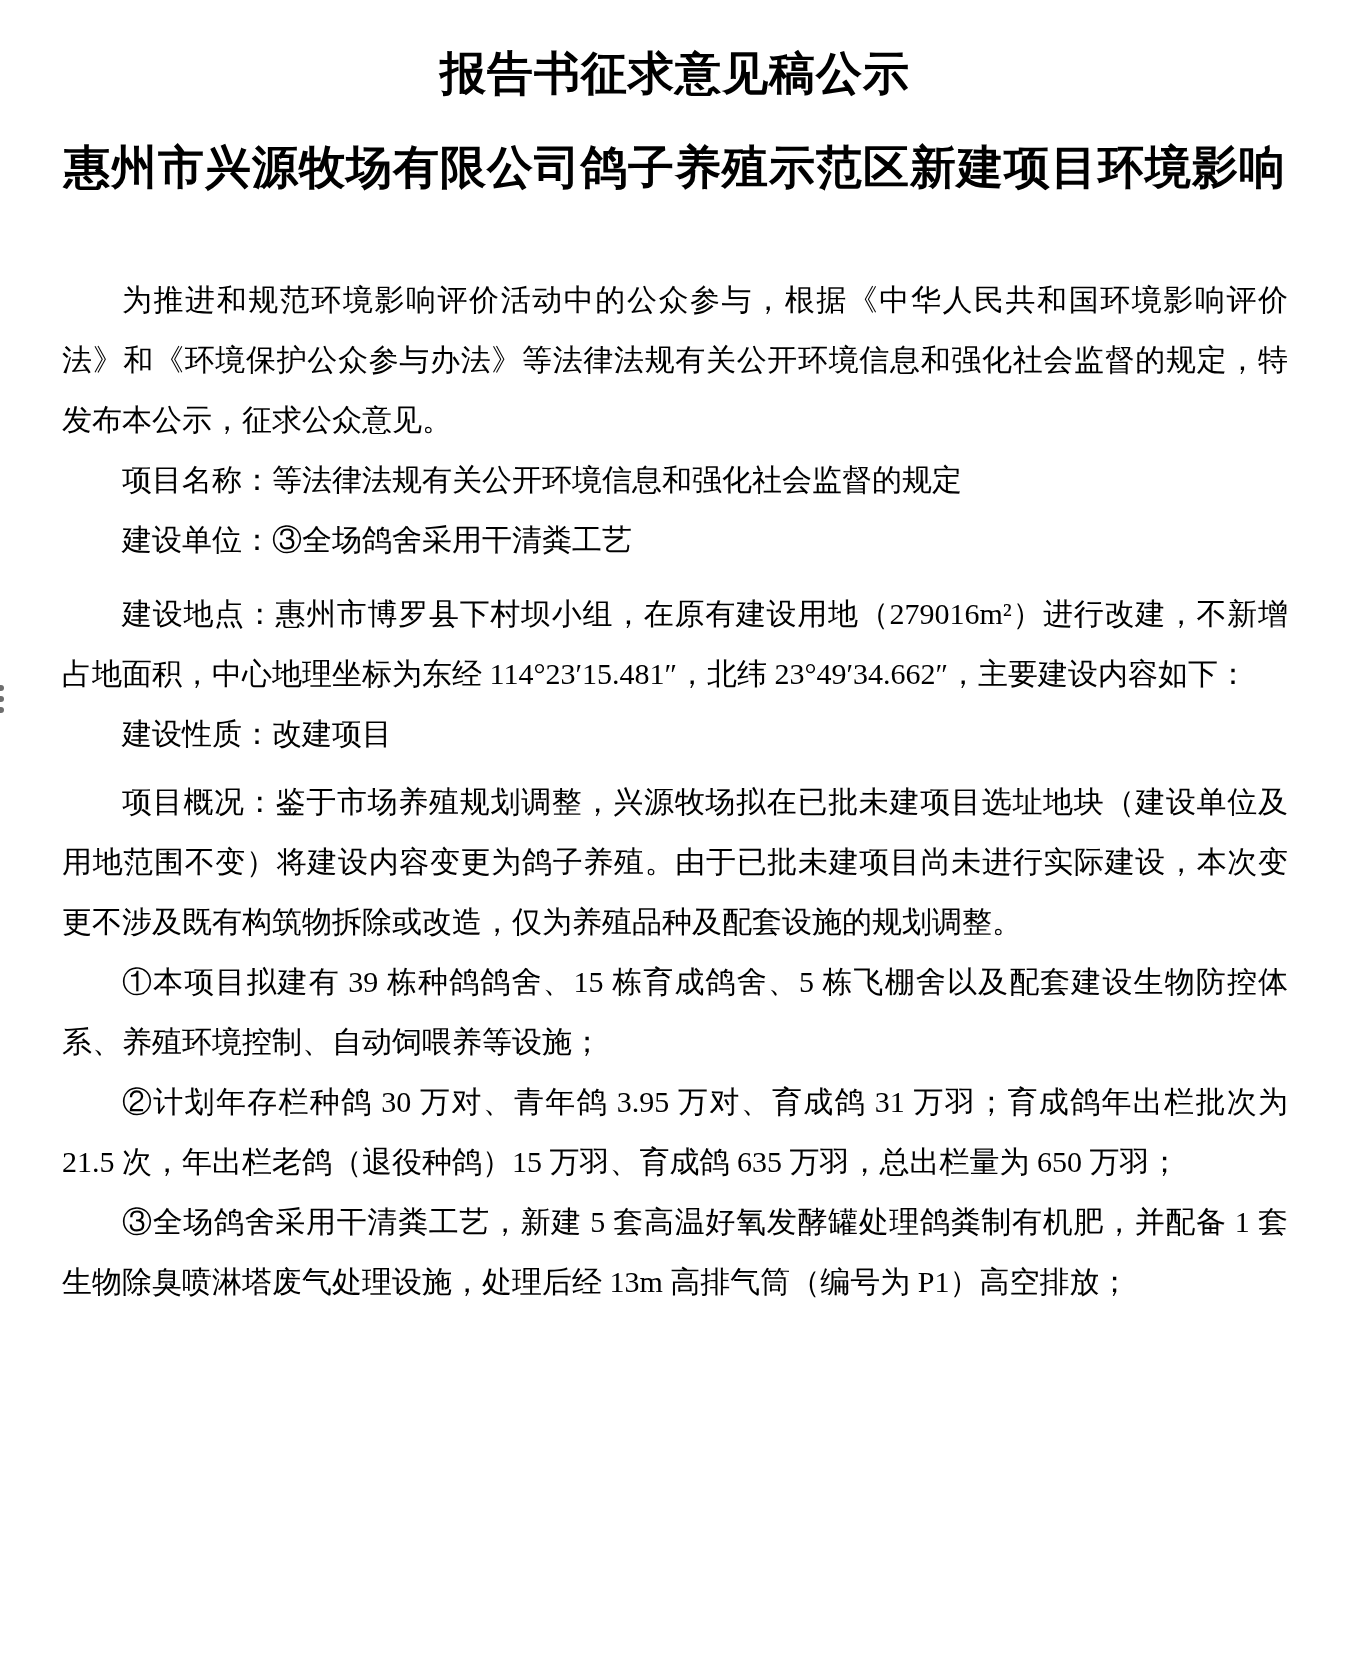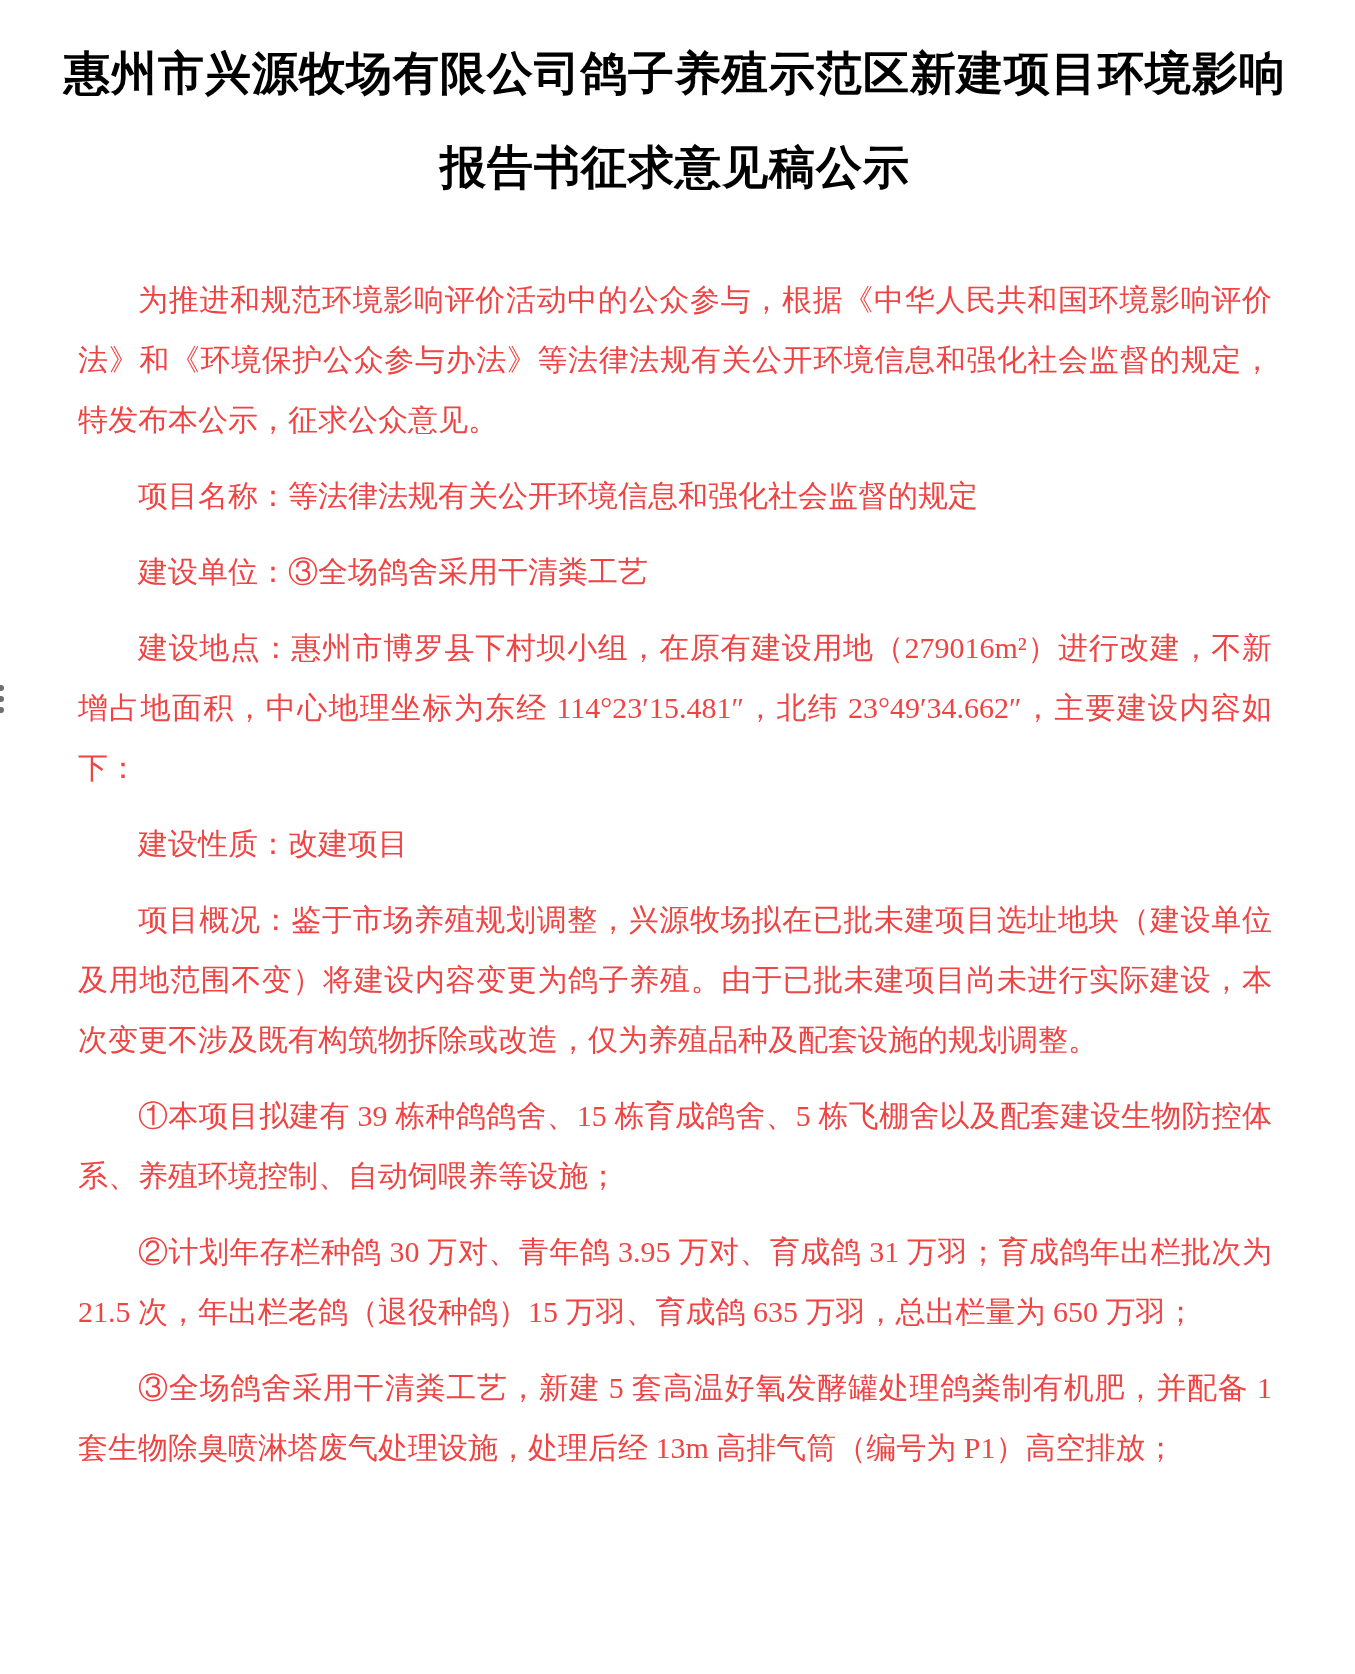--- a/index.html
+++ b/index.html
@@ -27,25 +27,25 @@
     font-family: "DejaVu Sans", "Liberation Sans", sans-serif;
     font-weight: 700;
     font-size: 46px;
     line-height: 94px;
     letter-spacing: 1px;
     text-align: center;
     color: #000000;
   }
   .doc-title .title-line { display: block; }
   .body-text p {
-    margin: 16px;
+    margin: 0;
     font-size: 30px;
     line-height: 60px;
     text-align: justify;
-    color: #ef4444;
+    color: #000000;
   }
   .body-text p.indent { text-indent: 2em; }
   .body-text p.first { margin-top: 56px; }
   .body-text p.heading {
     font-weight: 700;
     text-indent: 0;
   }
   .body-text p.mt-14 { margin-top: 14px; }
   .body-text p.mt-8  { margin-top: 8px; }
   .body-text p.mt-6  { margin-top: 6px; }
@@ -64,22 +64,22 @@
     border-radius: 50%;
     background: #6e6e6e;
   }
 </style>
 </head>
 <body>
 
 <div class="page">
 
   <h1 class="doc-title">
+    <span class="title-line">报告书征求意见稿公示</span>
     <span class="title-line">惠州市兴源牧场有限公司鸽子养殖示范区新建项目环境影响</span>
-    <span class="title-line">报告书征求意见稿公示</span>
   </h1>
 
   <div class="body-text">
     <p class="indent first">为推进和规范环境影响评价活动中的公众参与，根据《中华人民共和国环境影响评价法》和《环境保护公众参与办法》等法律法规有关公开环境信息和强化社会监督的规定，特发布本公示，征求公众意见。</p>
     <p class="indent">项目名称：等法律法规有关公开环境信息和强化社会监督的规定</p>
     <p class="indent">建设单位：③全场鸽舍采用干清粪工艺</p>
     <p class="indent mt-14">建设地点：惠州市博罗县下村坝小组，在原有建设用地（279016m²）进行改建，不新增占地面积，中心地理坐标为东经 114°23′15.481″，北纬 23°49′34.662″，主要建设内容如下：</p>
     <p class="indent">建设性质：改建项目</p>
     <p class="indent mt-8">项目概况：鉴于市场养殖规划调整，兴源牧场拟在已批未建项目选址地块（建设单位及用地范围不变）将建设内容变更为鸽子养殖。由于已批未建项目尚未进行实际建设，本次变更不涉及既有构筑物拆除或改造，仅为养殖品种及配套设施的规划调整。</p>
     <p class="indent">①本项目拟建有 39 栋种鸽鸽舍、15 栋育成鸽舍、5 栋飞棚舍以及配套建设生物防控体系、养殖环境控制、自动饲喂养等设施；</p>

